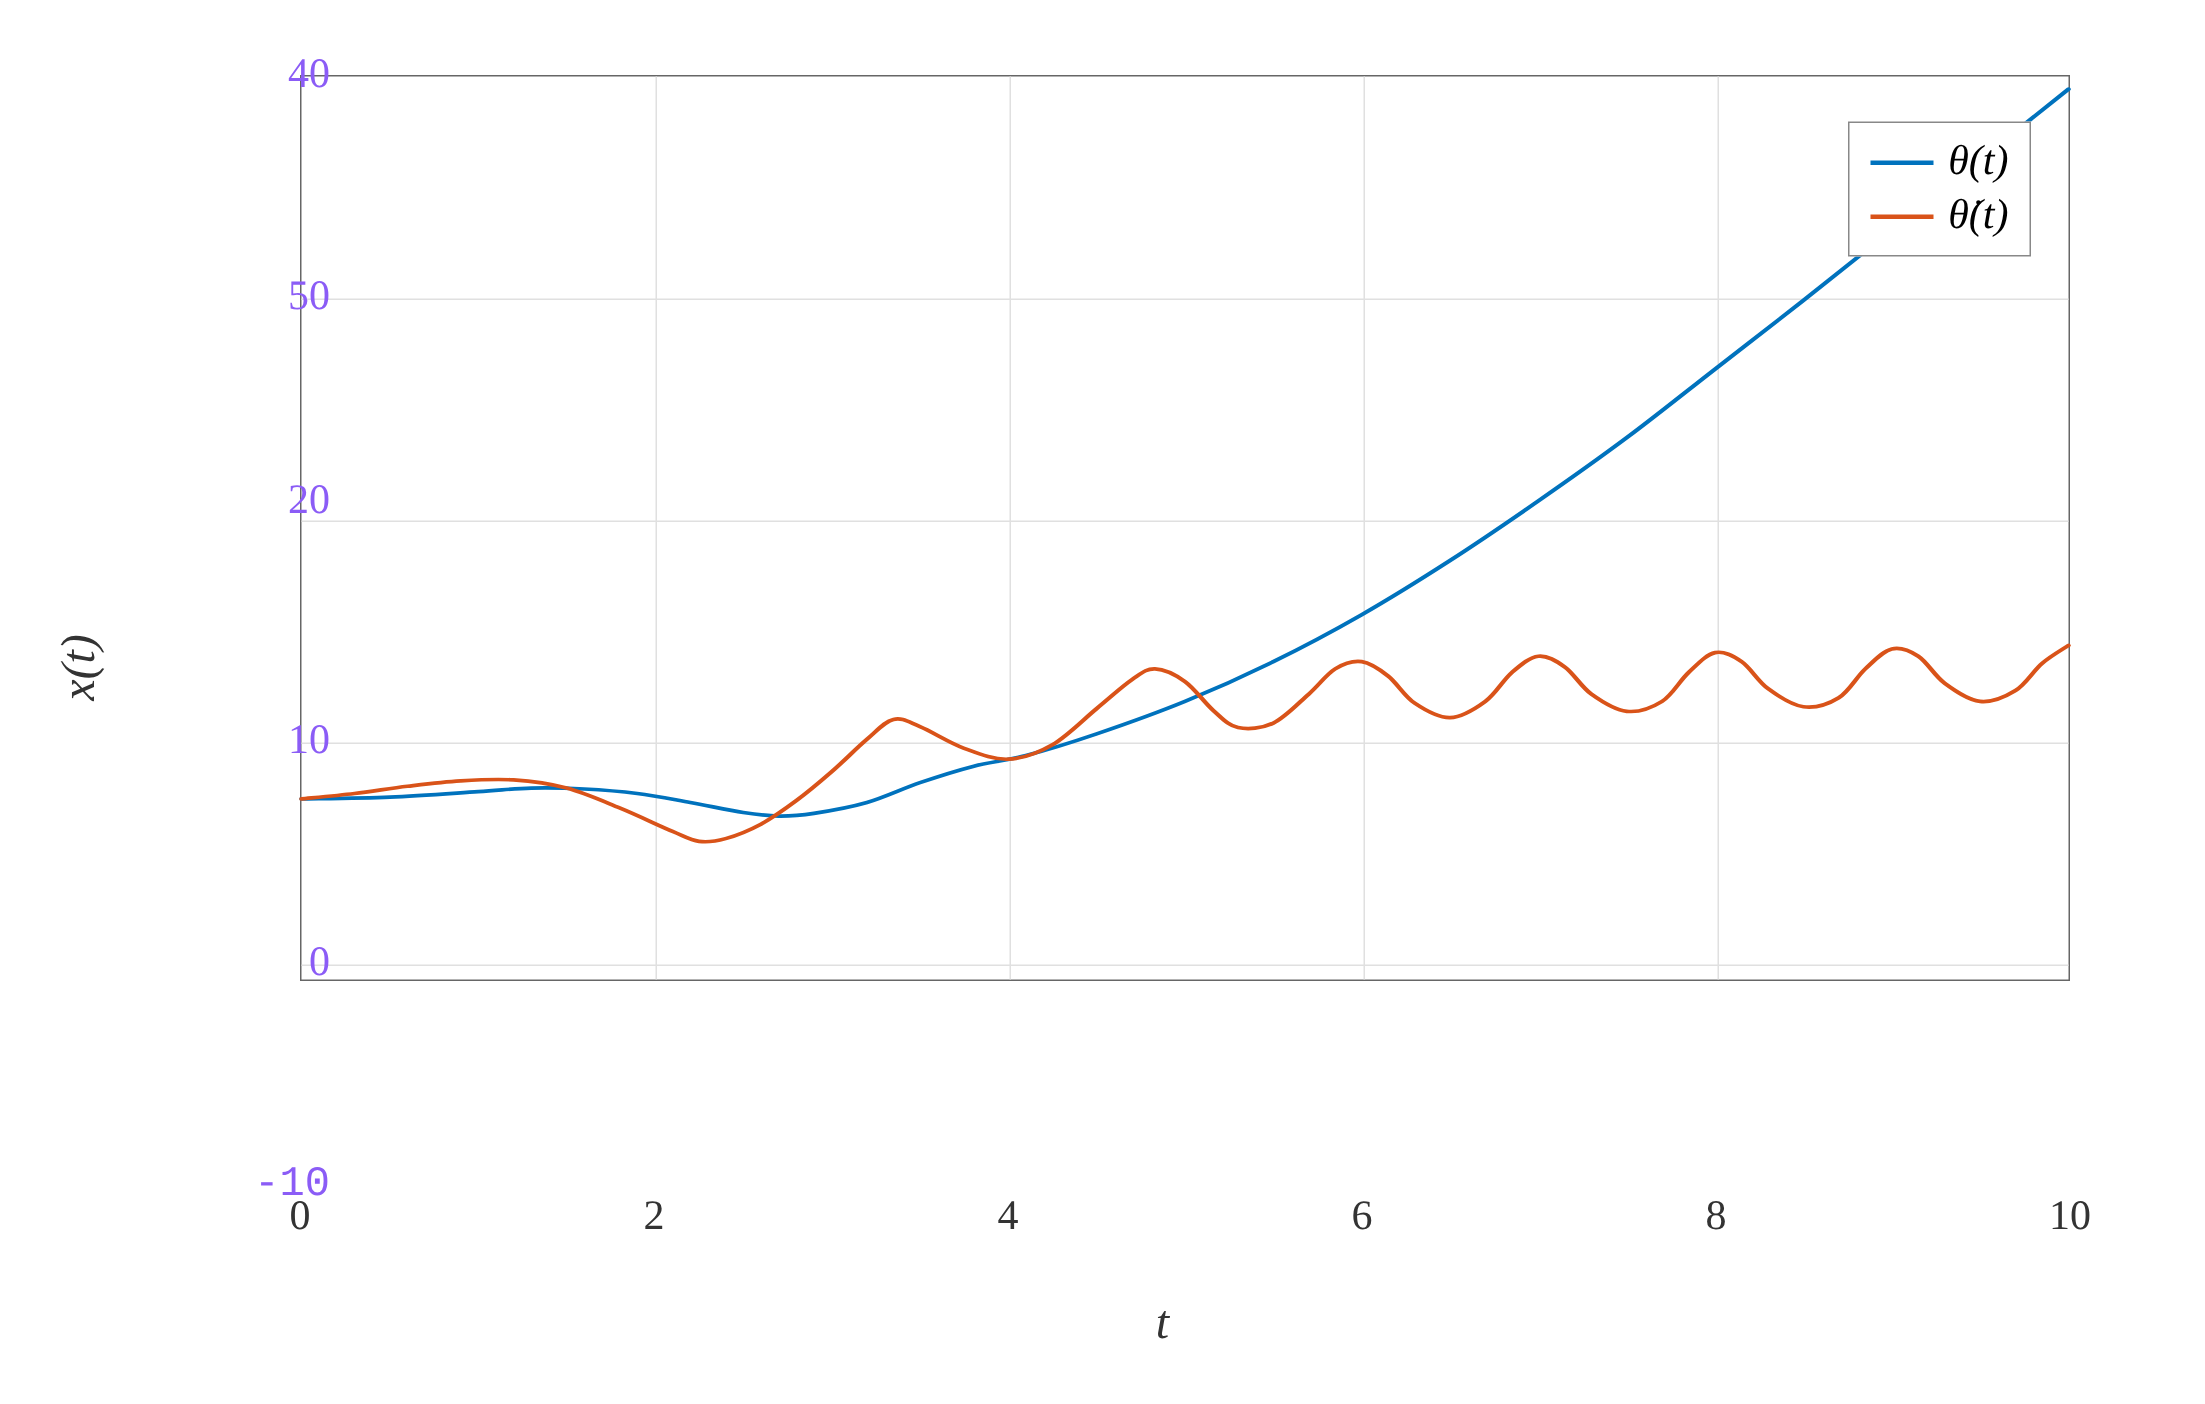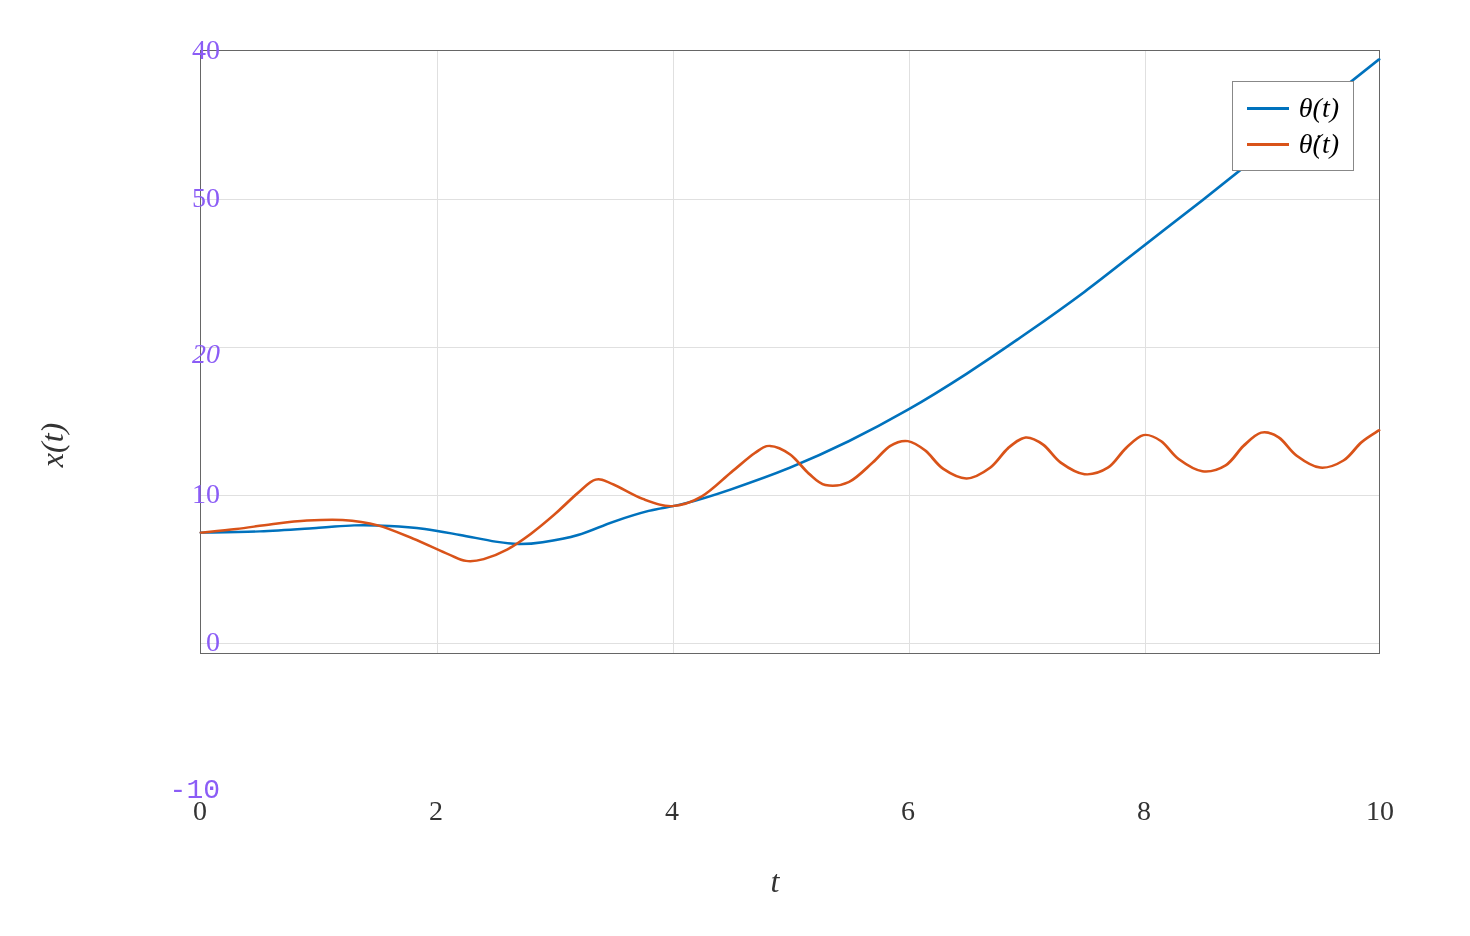--- a/index.html
+++ b/index.html
@@ -144,16 +144,16 @@
   <div class="y-axis-label">x(t)</div>
 <div class="x-tick-label" style="left: 60px;">0</div>
     <div class="x-tick-label" style="left: 296px;">2</div>
     <div class="x-tick-label" style="left: 532px;">4</div>
     <div class="x-tick-label" style="left: 768px;">6</div>
     <div class="x-tick-label" style="left: 1004px;">8</div>
     <div class="x-tick-label" style="left: 1240px;">10</div>
     <div class="y-tick-label" style="top: 750px; font-family: Liberation Mono, monospace;">-10</div>
     <div class="y-tick-label" style="top: 602px;">0</div>
     <div class="y-tick-label" style="top: 454px;">10</div>
-    <div class="y-tick-label" style="top: 314px; font-style: italic;">20</div>
+    <div class="y-tick-label" style="top: 294px;">20</div>
     <div class="y-tick-label" style="top: 158px;">50</div>
     <div class="y-tick-label" style="top: 10px;">40</div>
   </div>
 
 </body></html>

